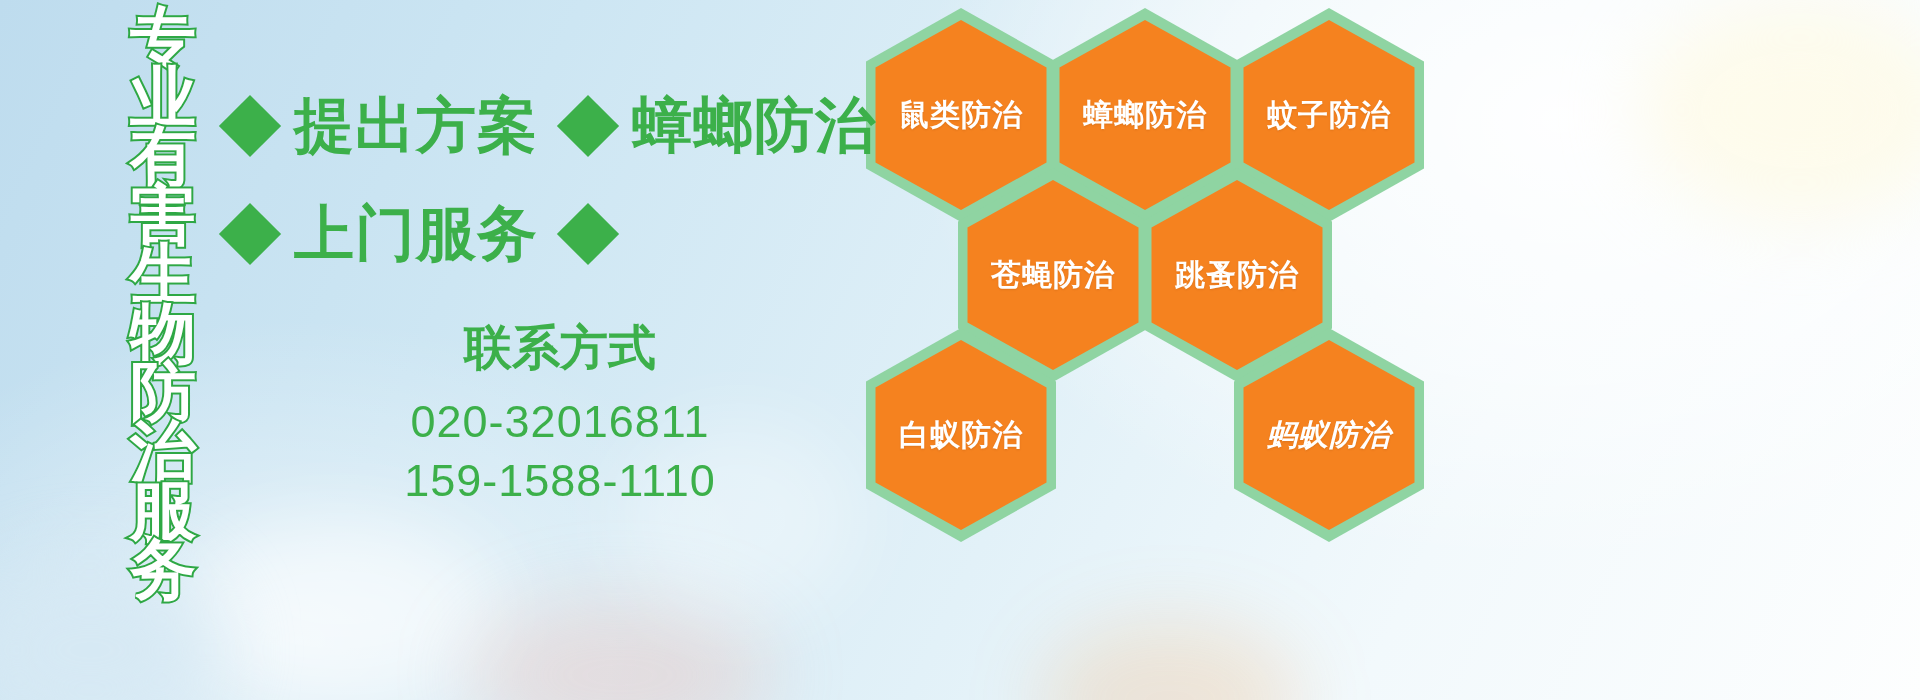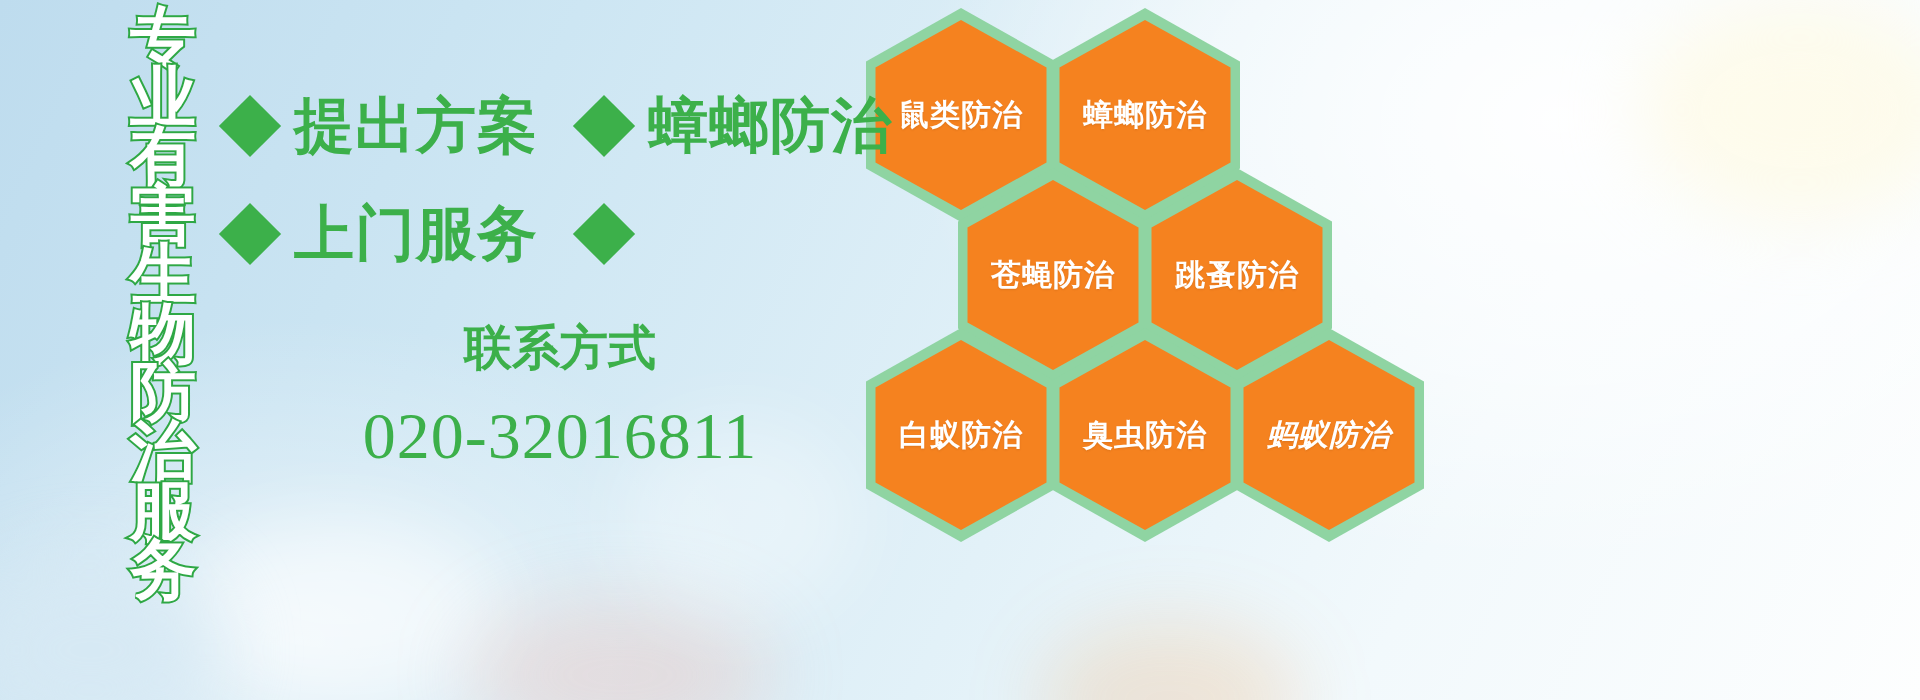--- a/index.html
+++ b/index.html
@@ -46,35 +46,35 @@
   }
   .feature-row{
     display:flex;align-items:center;height:108px;
     color:#3cb04a;font-weight:bold;font-size:60px;letter-spacing:1px;
     font-family:"DejaVu Sans","Liberation Sans",sans-serif;
   }
   .diamond{
     width:44px;height:44px;background:#3cb04a;
     transform:rotate(45deg);flex:0 0 auto;margin-right:22px;
   }
-  .feature-text{margin-right:44px;white-space:nowrap;}
+  .feature-text{margin-right:28px;white-space:nowrap;}
   .feature-text.last{margin-right:0;}
 
   
   #contact{
     position:absolute;left:300px;top:318px;width:520px;z-index:5;text-align:center;
     color:#3cb04a;
   }
   #contact-title{
     font-size:48px;font-weight:bold;line-height:1.25;margin-bottom:14px;
     font-family:Liberation Serif, serif;
   }
   .phone{
-    font-size:66px;font-weight:normal;line-height:1.32;letter-spacing:1px;
-    font-family:Liberation Serif, serif;
+    font-size:45px;font-weight:normal;line-height:1.32;letter-spacing:1px;
+    font-family:Liberation Sans, sans-serif;
   }
 
   
   #honeycomb{position:absolute;left:0;top:0;width:1920px;height:700px;z-index:4;pointer-events:none;}
   .hex{
     position:absolute;width:190px;height:214px;pointer-events:auto;cursor:pointer;
   }
   .hex .hex-border,.hex .hex-fill{
     position:absolute;left:0;top:0;width:100%;height:100%;
   }
@@ -129,60 +129,61 @@
     <div class="feature-row">
       <span class="diamond"></span>
       <span class="feature-text">上门服务</span>
       <span class="diamond"></span>
     </div>
   </div>
 
   <div id="contact">
     <div id="contact-title">联系方式</div>
     <div class="phone">020-32016811</div>
+    <div class="phone">159-1588-1110</div>
   </div>
 
   <div id="honeycomb">
 
     <div class="hex" style="left:866px;top:8px;">
       <div class="hex-border"></div>
       <div class="hex-fill"></div>
       <div class="hex-label">鼠类防治</div>
     </div>
 
     <div class="hex" style="left:1050px;top:8px;">
       <div class="hex-border"></div>
       <div class="hex-fill"></div>
       <div class="hex-label">蟑螂防治</div>
     </div>
 
+    <div class="hex" style="left:1234px;top:8px;">
+      <div class="hex-border"></div>
+      <div class="hex-fill"></div>
+      <div class="hex-label">蚊子防治</div>
+    </div>
 
     <div class="hex" style="left:958px;top:168px;">
       <div class="hex-border"></div>
       <div class="hex-fill"></div>
       <div class="hex-label">苍蝇防治</div>
     </div>
 
     <div class="hex" style="left:1142px;top:168px;">
       <div class="hex-border"></div>
       <div class="hex-fill"></div>
       <div class="hex-label">跳蚤防治</div>
     </div>
 
     <div class="hex" style="left:866px;top:328px;">
       <div class="hex-border"></div>
       <div class="hex-fill"></div>
       <div class="hex-label">白蚁防治</div>
     </div>
 
-    <div class="hex" style="left:1050px;top:328px;">
-      <div class="hex-border"></div>
-      <div class="hex-fill"></div>
-      <div class="hex-label">臭虫防治</div>
-    </div>
 
     <div class="hex" style="left:1234px;top:328px;font-style:italic;">
       <div class="hex-border"></div>
       <div class="hex-fill"></div>
       <div class="hex-label">蚂蚁防治</div>
     </div>
 
   </div>
 
 </div>

